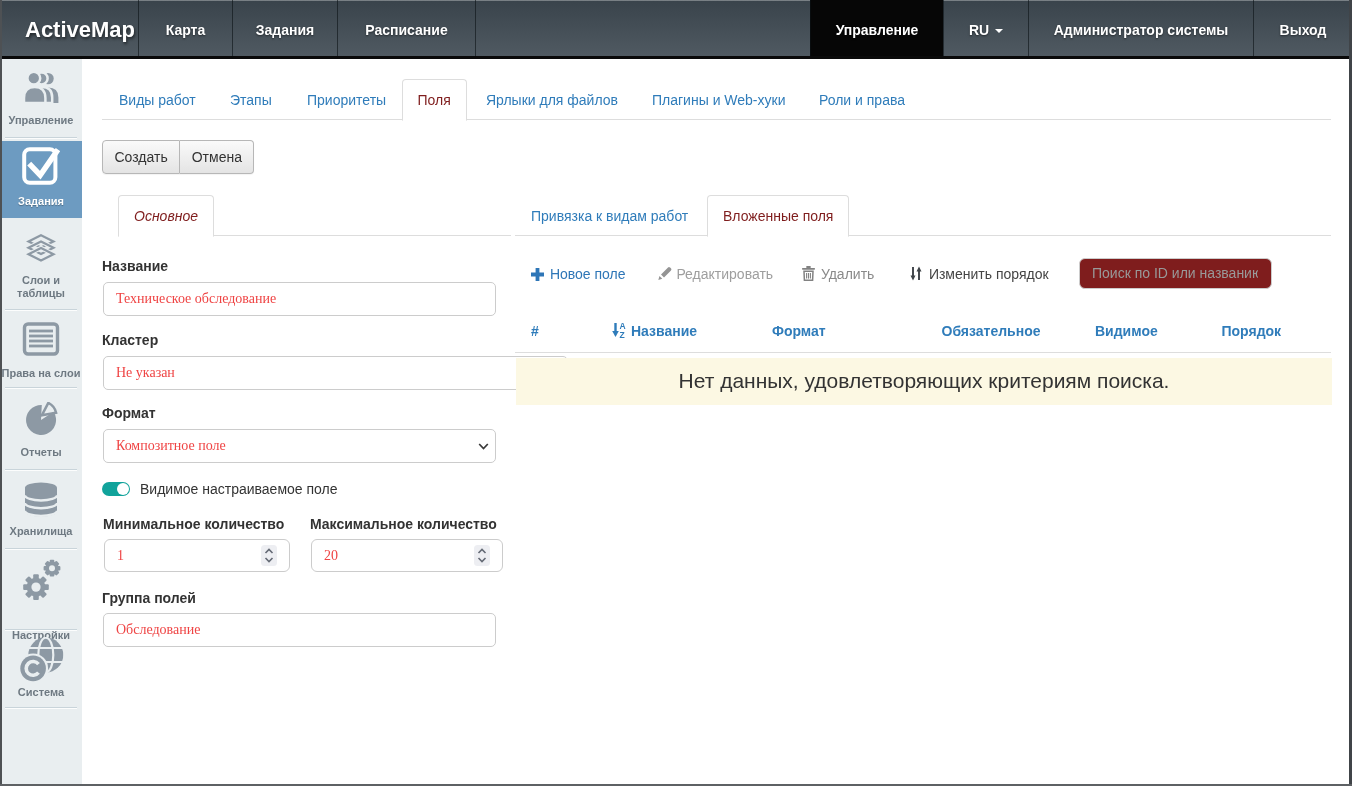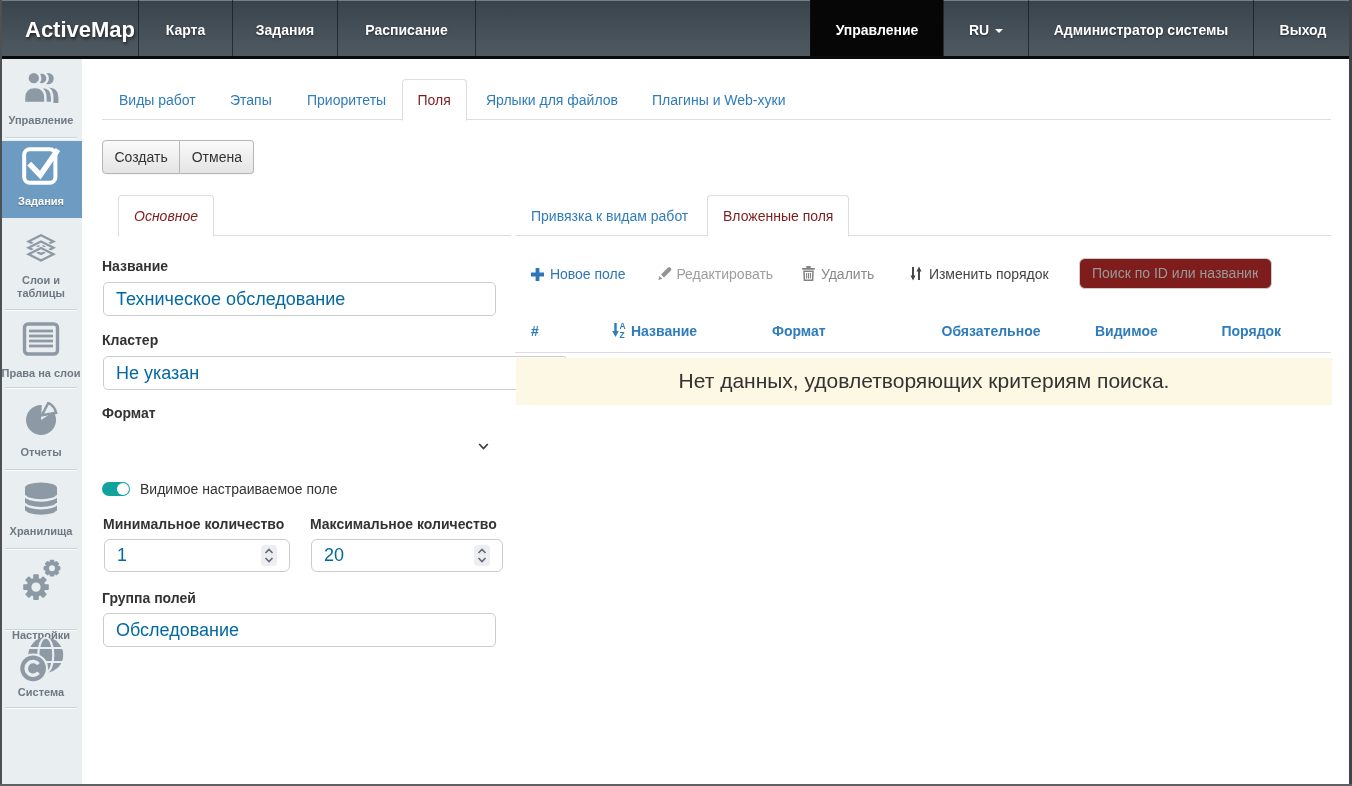--- a/index.html
+++ b/index.html
@@ -44,21 +44,21 @@
 
   .btngroup { position:absolute; left:20px; top:81px; height:34px; display:flex;
     border-radius:4px; box-shadow:0 1px 1px rgba(0,0,0,.05); }
   .btn { height:34px; padding:0 11.5px; font-size:14px; color:#333; line-height:32px;
     background:linear-gradient(#fafafa,#e4e4e4); border:1px solid #b7b7b7; }
   .btn:first-child { border-radius:4px 0 0 4px; }
   .btn:last-child { border-radius:0 4px 4px 0; border-left:none; }
 
   .flabel { position:absolute; font-size:14px; font-weight:bold; color:#333; line-height:20px; white-space:nowrap; }
   .finput { position:absolute; height:34px; border:1px solid #ccc; border-radius:5px;
-    font-size:18px; color:#0369a1; line-height:32px; padding-left:12px; background:#fff; white-space:nowrap; overflow:hidden; }
+    font-size:14px; color:#ef4444; line-height:32px; padding-left:12px; background:#fff; white-space:nowrap; overflow:hidden;font-family:Liberation Serif, serif; }
 
   .toggle { position:absolute; left:20px; top:423px; width:28px; height:14px; border-radius:7px; background:#11a39b; }
   .toggle .knob { position:absolute; right:1px; top:1px; width:12px; height:12px; border-radius:50%; background:#fff; }
 
   .spin { position:absolute; width:16px; height:21px; background:#edeef2; border-radius:3.5px; }
 
   
   .tool { position:absolute; top:205px; font-size:14px; line-height:20px; white-space:nowrap; }
   .searchbox { position:absolute; left:997px; top:199px; width:193px; height:31px;
     border:1px solid #ccc; border-radius:6px; color:#999; font-size:14px; line-height:29px;
@@ -195,38 +195,40 @@
 
 <div class="content">
 
   <div class="tabrow" style="left:20px; top:20px; width:1229px;">
     <a style="left:1px;">Виды работ</a>
     <a style="left:112px;">Этапы</a>
     <a style="left:189px;">Приоритеты</a>
     <a class="on" style="left:299.5px;">Поля</a>
     <a style="left:368px;">Ярлыки для файлов</a>
     <a style="left:534px;">Плагины и Web-хуки</a>
+    <a style="left:701px;">Роли и права</a>
   </div>
 
   <div class="btngroup">
       <div class="btn">Создать</div>
       <div class="btn">Отмена</div>
     </div>
 
   <div class="tabrow" style="left:36px; top:136px; width:393px;font-style:italic;">
     <a class="on" style="left:0px;">Основное</a>
   </div>
 
   <div class="flabel" style="left:20px; top:197px;">Название</div>
   <div class="finput" style="left:21px; top:223px; width:393px;">Техническое обследование</div>
 
   <div class="flabel" style="left:20px; top:271px;">Кластер</div>
   <div class="finput" style="left:21px; top:297px; width:465px;">Не указан</div>
 
   <div class="flabel" style="left:20px; top:344px;">Формат</div>
+  <div class="finput" style="left:21px; top:370px; width:393px;">Композитное поле</div>
   <svg class="abs" style="left:396px; top:384px;" width="12" height="8" viewBox="0 0 12 8">
     <path d="M1.2 1 L5.5 5.6 L9.8 1" fill="none" stroke="#3a3a3a" stroke-width="1.7"></path>
   </svg>
 
   <div class="toggle">
       <div class="knob"></div>
     </div>
   <div class="flabel" style="left:58px; top:420px; font-weight:normal;">Видимое настраиваемое поле</div>
 
   <div class="flabel" style="left:21px; top:455px;">Минимальное количество</div>

